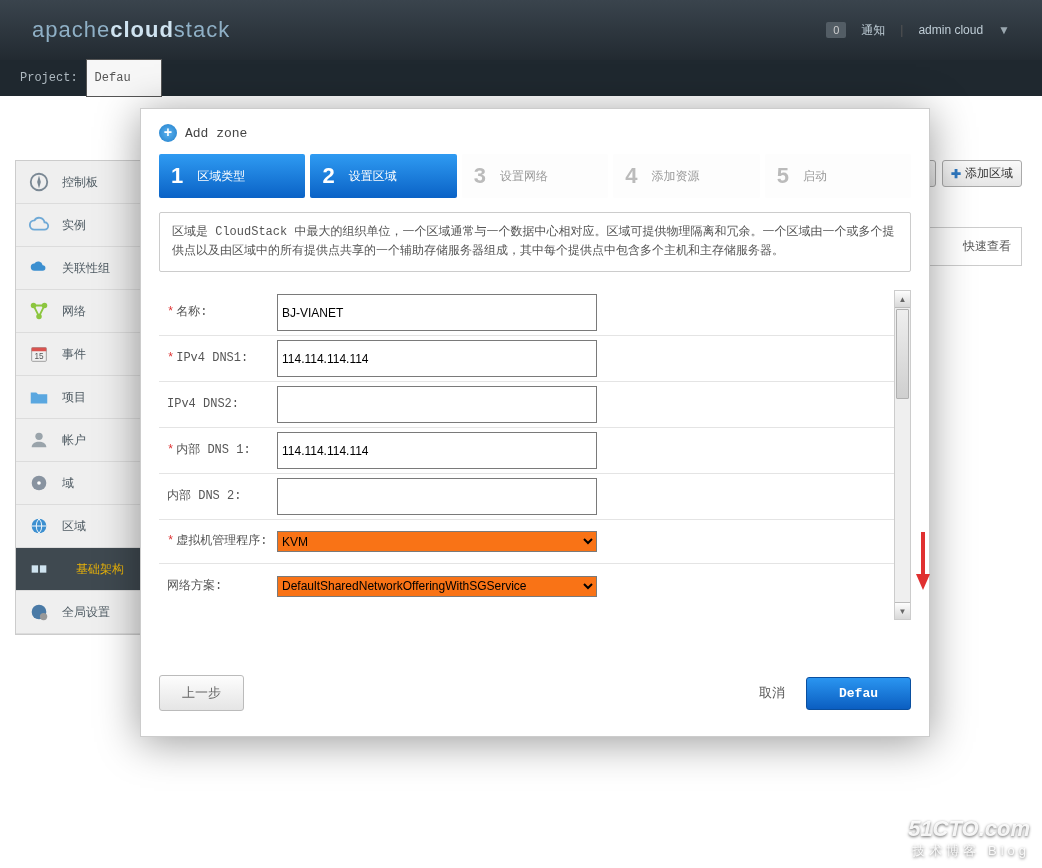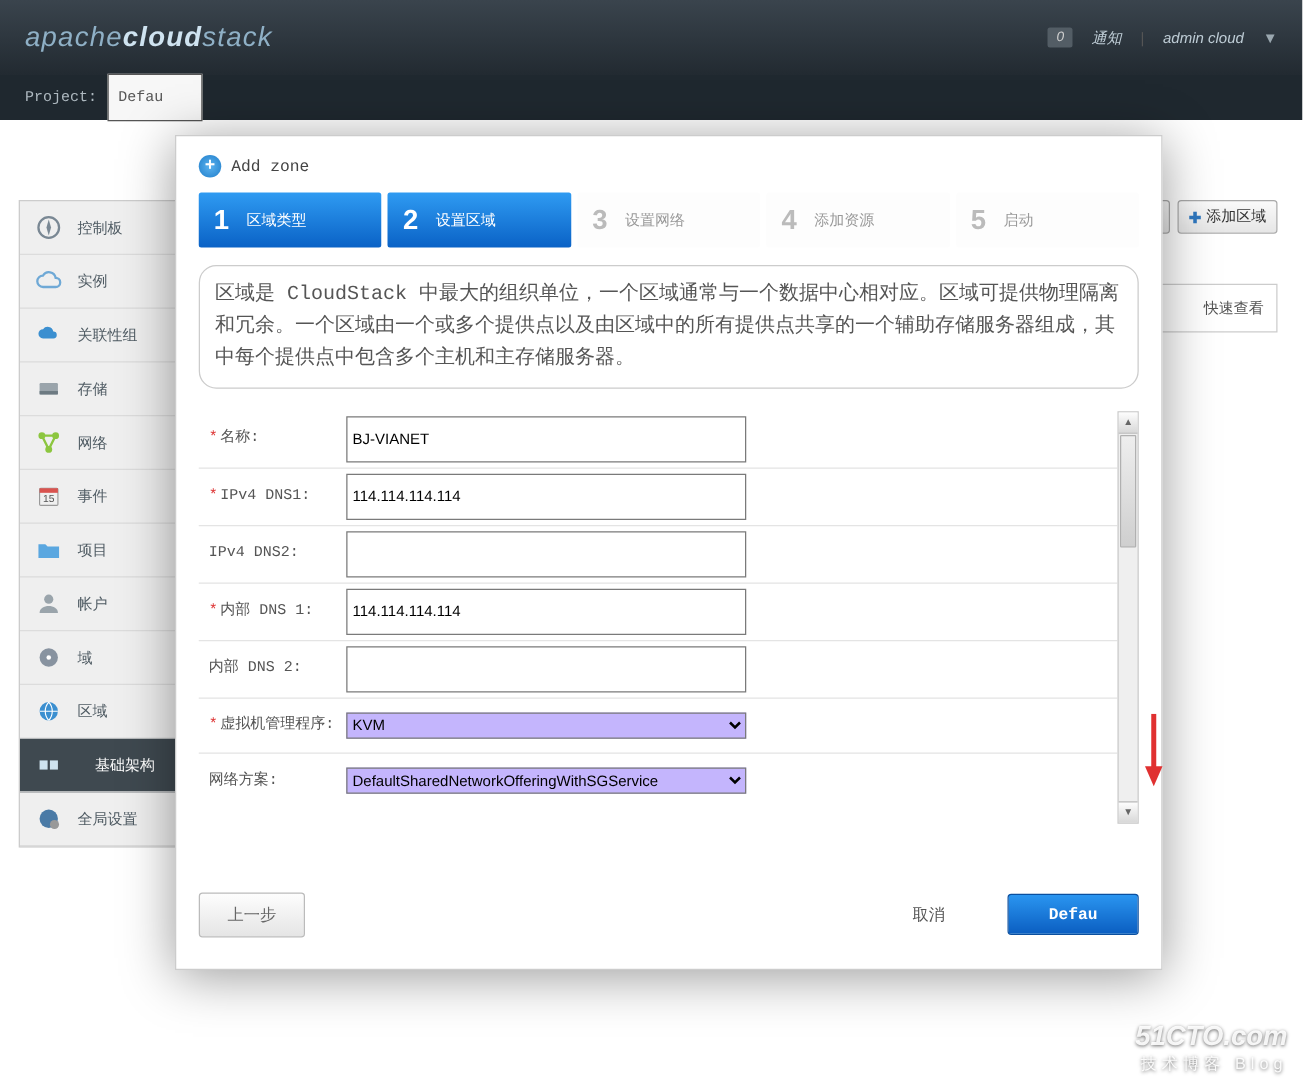--- a/index.html
+++ b/index.html
@@ -1,67 +1,67 @@
 <!DOCTYPE html>
 <html><head>
 <meta charset="utf-8">
 <style>
 * { box-sizing: border-box; margin: 0; padding: 0; }
 body { font-family: Arial, "Microsoft YaHei", sans-serif; font-size: 12px; background: #fff; width: 1042px; height: 868px; overflow: hidden; position: relative; }
 
-.header { background: linear-gradient(#3a444d, #222a31); height: 60px; display: flex; align-items: center; padding: 0 20px; color: #9fb7c7; font-style: italic; }
+.header { background: linear-gradient(#3a444d, #222a31); height: 60px; display: flex; align-items: center; padding: 0 32px; color: #9fb7c7; }
 .logo { font-size: 22px; letter-spacing: 1px; }
 .logo .apache { font-weight: 300; color: #8fb0c6; }
 .logo .cloud { font-weight: 700; color: #cfe3f0; }
 .logo .stack { font-weight: 300; color: #8fb0c6; }
 .header-right { margin-left: auto; display: flex; align-items: center; gap: 15px; color: #bfcdd6; font-size: 12px; }
 .badge0 { background: #535d65; color: #cfcfcf; padding: 2px 7px; border-radius: 2px; font-size: 11px; }
 .pipe { color: #555; }
 .dropdown-arrow { color: #9aa7af; }
 
 .project-bar { background: #1f282f; height: 36px; display: flex; align-items: center; padding: 0 20px; color: #aeb9c0; font-family: "Courier New", monospace; font-size: 12px; }
 .project-select { margin-left: 8px; background: #f7f7f7; border: 1px solid #555; color: #555; padding: 3px 30px 3px 8px; font-size: 12px; height: 38px; display:inline-flex; align-items:center; }
 
 .sidebar { position: absolute; left: 15px; top: 160px; width: 220px; background: #efefef; border: 1px solid #ccc; }
 .side-row { display: flex; align-items: center; gap: 12px; padding: 10px 12px; border-bottom: 1px solid #dcdcdc; color: #4f5b63; cursor: pointer; }
-.side-row.active { background: #3f4950; color: #ffffff; gap: 26px; }
+.side-row.active { background: #3f4950; color: #eab308; gap: 26px; }
 .side-icon { width: 22px; height: 22px; display:flex; align-items:center; justify-content:flex-end; }
 
 .main-area { position: absolute; left: 250px; top: 160px; right: 20px; }
 .toolbar { display: flex; justify-content: flex-end; gap: 6px; margin-bottom: 10px; }
 .btn-tool { background: linear-gradient(#fafafa,#e6e6e6); border: 1px solid #aaa; border-radius: 3px; padding: 4px 8px; font-size: 12px; display:flex; align-items:center; gap:4px; color:#333; }
 .btn-tool.search { padding: 4px 6px; }
 .modal { position: absolute; left: 140px; top: 108px; width: 790px; background: #fff; border: 1px solid #ccc; box-shadow: 0 5px 40px rgba(0,0,0,0.4); padding: 15px 18px 25px; }
 .modal-title { display: flex; align-items: center; gap: 8px; font-family: "Courier New", monospace; font-size: 13px; color: #444; margin-bottom: 12px; }
 .add-icon { width: 18px; height: 18px; border-radius: 50%; background: radial-gradient(#5cb3f0,#1f7dc9); display:flex; align-items:center; justify-content:center; color:#fff; font-weight:bold; font-size:14px; }
 
 .steps { display: flex; gap: 5px; margin-bottom: 14px; }
 .step { flex: 1; height: 44px; display: flex; align-items: center; padding: 0 12px; gap: 14px; border-radius: 2px; font-family: "Courier New", monospace; font-size: 12px; }
 .step.active { background: linear-gradient(#2f9bf2,#0a62c6); color: #fff; }
 .step.inactive { background: #fdfdfd; color: #999; }
 .step-num { font-size: 22px; font-weight: bold; font-family: Arial, sans-serif; }
 .step.inactive .step-num { color: #bbb; }
 
-.desc-box { border: 1px solid #ccc; border-radius: 14px; padding: 10px 12px; font-size: 16px; color: #555; line-height: 1.6; font-family: "Microsoft YaHei","Courier New",monospace; margin-bottom: 18px; }
+.desc-box { border: 1px solid #ccc; border-radius: 2px; padding: 10px 12px; font-size: 12px; color: #555; line-height: 1.6; font-family: "Microsoft YaHei","Courier New",monospace; margin-bottom: 18px; }
 
 .form-scroll { position: relative; border: 0; height: 330px; display:flex; }
 .form-body { flex:1; }
 .form-row { display: flex; align-items: center; border-bottom: 1px solid #e4e4e4; min-height: 44px; padding: 4px 0; }
 .form-label { width: 118px; padding-left: 8px; font-family: "Courier New","Microsoft YaHei",monospace; font-size: 12px; color: #555; line-height:1.3; }
 .req { color: #d33; margin-right: 2px; }
 .form-input { width: 320px; height: 37px; border: 1px solid #7a7a7a; padding: 1px 4px; font-size: 12px; font-family: Arial, sans-serif; }
-.form-select { width: 320px; height: 21px; border: 1px solid #7a7a7a; font-size: 12px; font-family: Arial; background:#c4b5fd; }
+.form-select { width: 320px; height: 21px; border: 1px solid #7a7a7a; font-size: 12px; font-family: Arial; background:#f97316; }
 .scrollbar { width: 17px; background: #efefef; border: 1px solid #ccc; display:flex; flex-direction:column; }
 .sb-btn { height: 17px; background: linear-gradient(#fdfdfd,#d8d8d8); border-bottom:1px solid #bbb; display:flex;align-items:center;justify-content:center; font-size:8px; color:#666; }
 .sb-btn.down { border-top:1px solid #bbb; border-bottom:0; margin-top:auto; }
 .sb-thumb { height: 90px; margin:1px; background: linear-gradient(#eee,#cfcfcf); border:1px solid #b0b0b0; border-radius:1px; }
 
 .modal-footer { display: flex; align-items: center; margin-top: 55px; }
 .btn-prev { background: linear-gradient(#fdfdfd,#e5e5e5); border: 1px solid #bbb; border-radius: 3px; padding: 8px 22px; color:#666; font-size:13px; }
-.footer-right { margin-left: auto; display: flex; align-items: center; gap: 50px; }
+.footer-right { margin-left: auto; display: flex; align-items: center; gap: 21px; }
 .btn-cancel { color: #555; font-size: 13px; cursor: pointer; }
 .btn-next { background: linear-gradient(#2a95f0,#0b5ec1); border: 1px solid #0a4f9f; color: #fff; font-weight: bold; padding: 8px 32px; border-radius: 3px; font-family: "Courier New",monospace; font-size: 13px; }
 
 .watermark { position: absolute; right: 12px; bottom: 8px; text-align: right; color: rgba(255,255,255,0.9); text-shadow: 0 1px 3px rgba(0,0,0,0.6); font-family: Arial; pointer-events:none; }
 .wm1 { font-size: 22px; font-weight: bold; font-style: italic; }
 .wm2 { font-size: 13px; letter-spacing: 4px; }
 
 svg.ico { width: 22px; height: 22px; }
 </style>
 </head>
@@ -109,29 +109,20 @@
       <span class="side-icon">
         <svg class="ico" viewBox="0 0 24 24">
           <path d="M7 15a4 4 0 010-8 5 5 0 019 2 3 3 0 010 6z" fill="#3b8fd0"></path>
         </svg>
       </span>
       <span>关联性组</span>
     </div>
   <div class="side-row">
       <span class="side-icon">
         <svg class="ico" viewBox="0 0 24 24">
-          <rect x="4" y="7" width="16" height="10" rx="1" fill="#9aa4ab"></rect>
-          <rect x="4" y="14" width="16" height="3" fill="#6d7a82"></rect>
-        </svg>
-      </span>
-      <span>存储</span>
-    </div>
-  <div class="side-row">
-      <span class="side-icon">
-        <svg class="ico" viewBox="0 0 24 24">
           <circle cx="6" cy="6" r="3" fill="#8cc63f"></circle>
           <circle cx="18" cy="6" r="3" fill="#8cc63f"></circle>
           <circle cx="12" cy="18" r="3" fill="#8cc63f"></circle>
           <path d="M6 6 L18 6 L12 18 Z" fill="none" stroke="#8cc63f" stroke-width="2"></path>
         </svg>
       </span>
       <span>网络</span>
     </div>
   <div class="side-row">
       <span class="side-icon">

